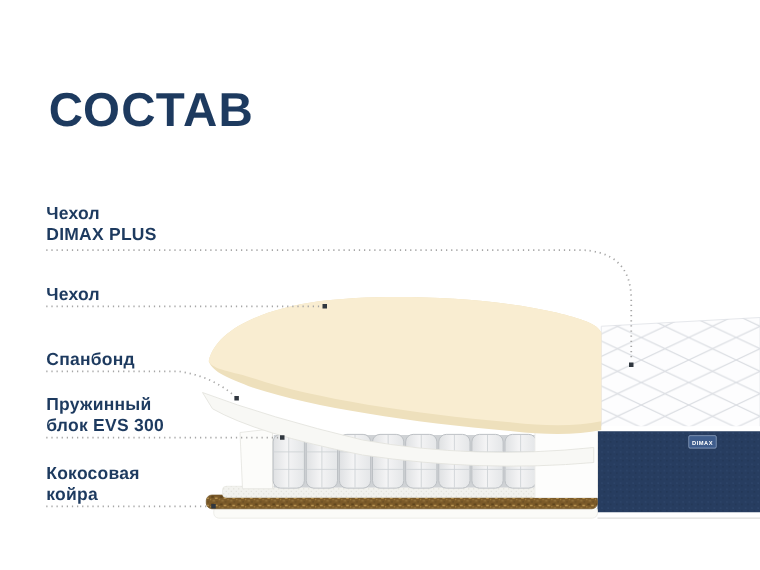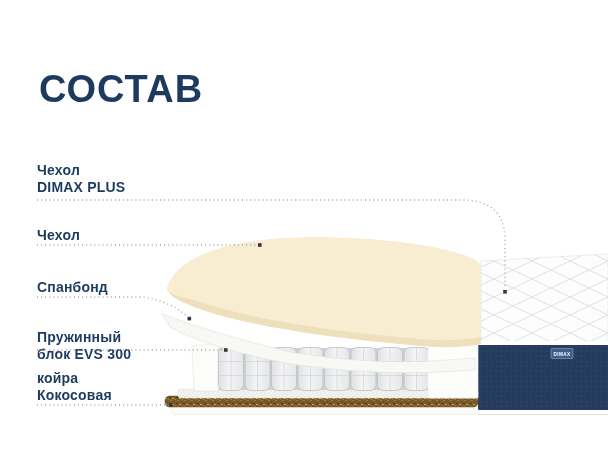--- a/index.html
+++ b/index.html
@@ -35,28 +35,28 @@
   <div class="label" style="top:227px">
     <div>Чехол</div>
 
   </div>
 
   <div class="label" style="top:279px">
     <div>Спанбонд</div>
 
   </div>
 
-  <div class="label" style="top:329px">
+  <div class="label" style="top:315px">
     <div>Пружинный</div>
     <div>блок EVS 300</div>
   </div>
 
   <div class="label" style="top:370px">
+    <div>Кокосовая</div>
     <div>койра</div>
-    <div>Кокосовая</div>
   </div>
 
   <svg class="art" width="608" height="456" viewBox="0 0 608 456">
     <defs>
       <pattern id="quilt" width="38" height="18" patternUnits="userSpaceOnUse">
         <path d="M0,9 L19,0 L38,9 L19,18 Z" fill="none" stroke="#d9dce1" stroke-width="0.9"></path>
       </pattern>
       <pattern id="navyTex" width="5" height="5" patternUnits="userSpaceOnUse">
         <rect width="5" height="5" fill="#273d60"></rect>
         <rect x="1" y="1" width="1" height="1" fill="#31496f"></rect>

